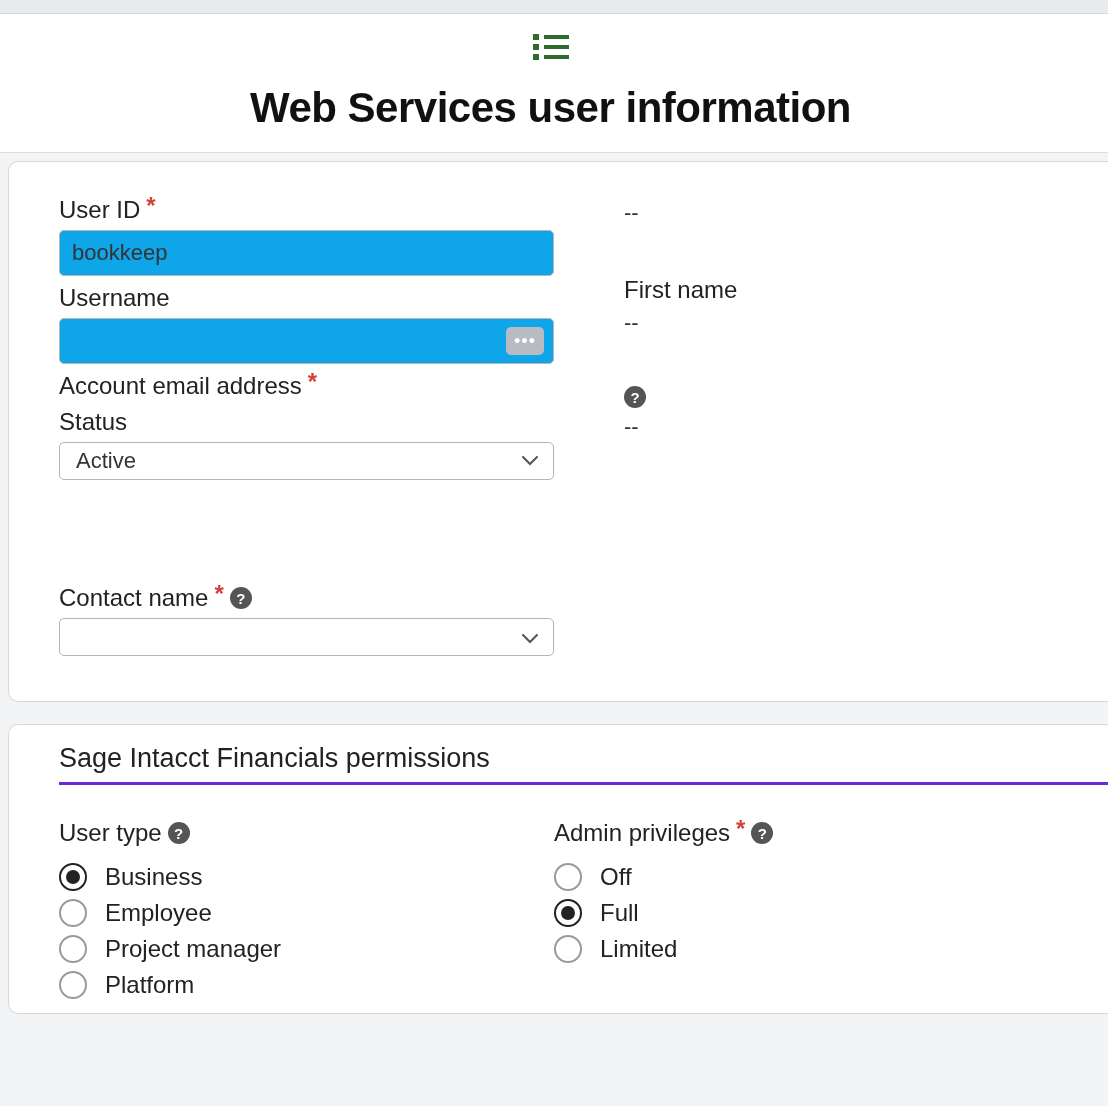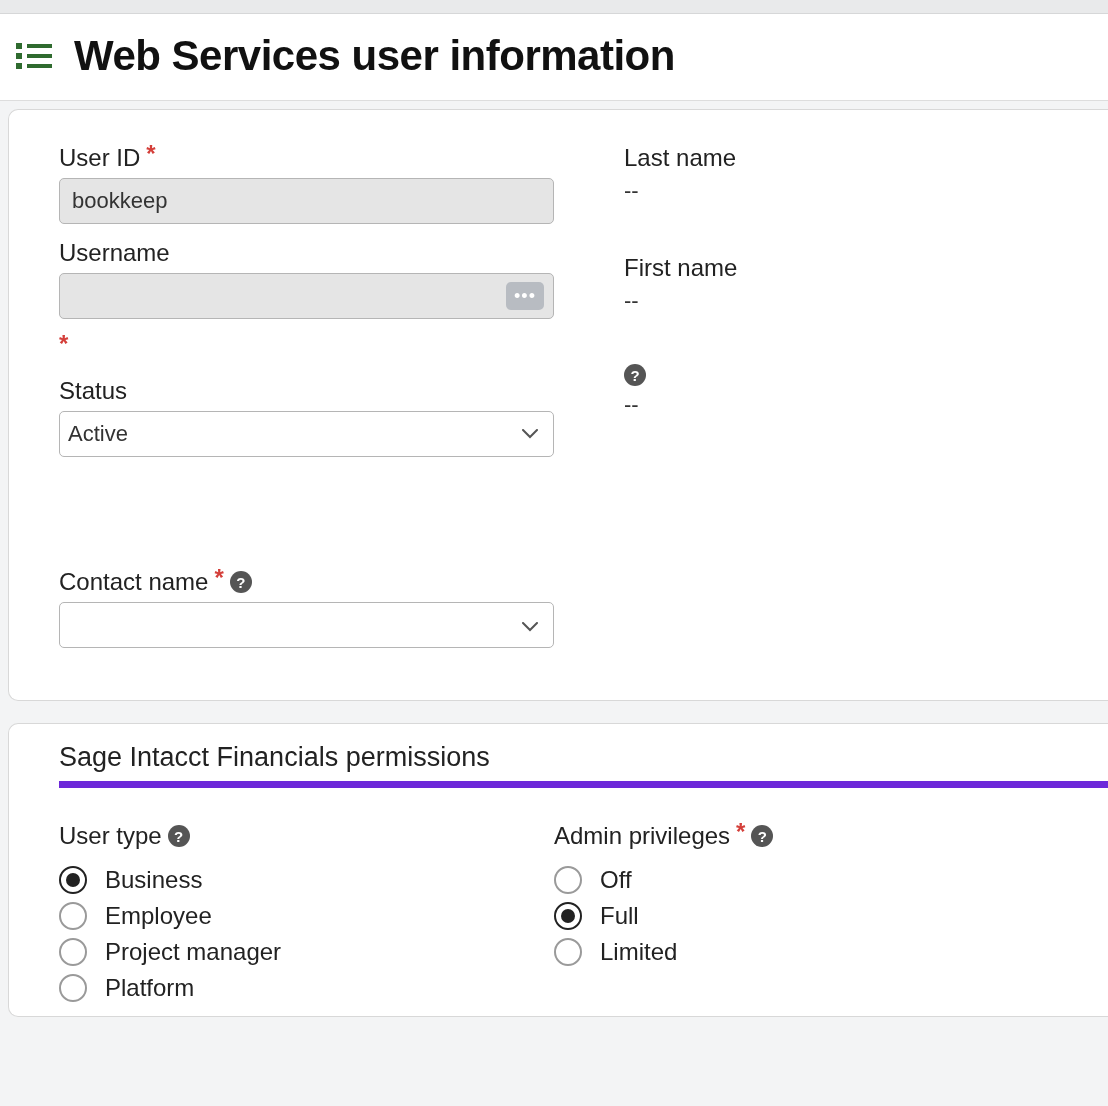--- a/index.html
+++ b/index.html
@@ -13,23 +13,24 @@
     }
     .topbar {
       height: 14px;
       background: #e9eaeb;
       border-bottom: 1px solid #d6d7d8;
     }
     .header {
       display: flex;
       align-items: center;
       gap: 22px;
-      padding: 18px 10px 20px 16px;
+      padding: 18px 10px 20px 3px;
       background: #fff;
       border-bottom: 1px solid #ddd;
+      flex-direction: column;
     }
     .menu-icon svg { display: block; }
     .page-title {
       font-size: 42px;
       font-weight: 700;
       letter-spacing: -0.5px;
       color: #111;
     }
     .panel {
       margin: 8px 0 0 8px;
@@ -43,30 +44,30 @@
     }
     .panel.second {
       margin-top: 22px;
       padding: 18px 0 10px 50px;
     }
     .section-title {
       font-size: 27px;
       font-weight: 400;
       color: #222;
       padding-bottom: 8px;
-      border-bottom: 7px solid #6d28d9;
+      border-bottom: 3px solid #6d28d9;
       margin-bottom: 34px;
     }
     .form-grid {
       display: flex;
       gap: 70px;
     }
     .col { width: 495px; }
     .col-right { flex: 1; }
-    .field { margin-bottom: 15px; }
+    .field { margin-bottom: 8px; }
     .field-right { margin-bottom: 50px; }
     .label-row {
       display: flex;
       align-items: center;
       gap: 6px;
       margin-bottom: 6px;
     }
     .field-label {
       font-size: 24px;
       font-weight: 400;
@@ -92,21 +93,21 @@
       font-weight: 700;
     }
     .text-input {
       width: 100%;
       height: 46px;
       border: 1px solid #b5b5b5;
       border-radius: 5px;
       padding: 0 12px;
       font-size: 22px;
       color: #333;
-      background: #e5e5e5;
+      background: #0ea5e9;
     }
     .input-wrapper { position: relative; }
     .pw-chip {
       position: absolute;
       right: 10px;
       top: 50%;
       transform: translateY(-50%);
       width: 38px;
       height: 28px;
       background: #b8bcc2;
@@ -114,24 +115,24 @@
       display: flex;
       align-items: center;
       justify-content: center;
       color: #fff;
       font-size: 18px;
       letter-spacing: 1px;
     }
     .select-wrapper { position: relative; width: 100%; }
     .select-input {
       width: 100%;
-      height: 46px;
+      height: 38px;
       border: 1px solid #b5b5b5;
       border-radius: 5px;
-      padding: 0 38px 0 8px;
+      padding: 0 38px 0 16px;
       font-size: 22px;
       color: #333;
       background: #fff;
       appearance: none;
       text-align: left;
       cursor: pointer;
     }
     .chev {
       position: absolute;
       right: 16px;
@@ -220,20 +221,21 @@
           <span class="field-label">Username</span>
         </div>
         <div class="input-wrapper">
           <input class="text-input" type="text" value="" style="">
           <span class="pw-chip">•••</span>
         </div>
       </div>
 
       <div class="field">
         <div class="label-row">
+          <span class="field-label">Account email address</span>
           <span class="req">*</span>
         </div>
       </div>
 
       <div class="field">
         <div class="label-row">
           <span class="field-label">Status</span>
         </div>
         <div class="select-wrapper">
           <button class="select-input">Active</button>
@@ -260,23 +262,20 @@
                 <path d="M1 1 L8 8 L15 1" stroke="#555" stroke-width="2" fill="none" stroke-linecap="round"></path>
               </svg>
           </span>
         </div>
       </div>
     </div>
 
     <div class="col-right">
 
       <div class="field-right">
-        <div class="label-row">
-          <span class="field-label">Last name</span>
-        </div>
         <div class="static-value">--</div>
       </div>
 
       <div class="field-right">
         <div class="label-row">
           <span class="field-label">First name</span>
         </div>
         <div class="static-value">--</div>
       </div>
 

